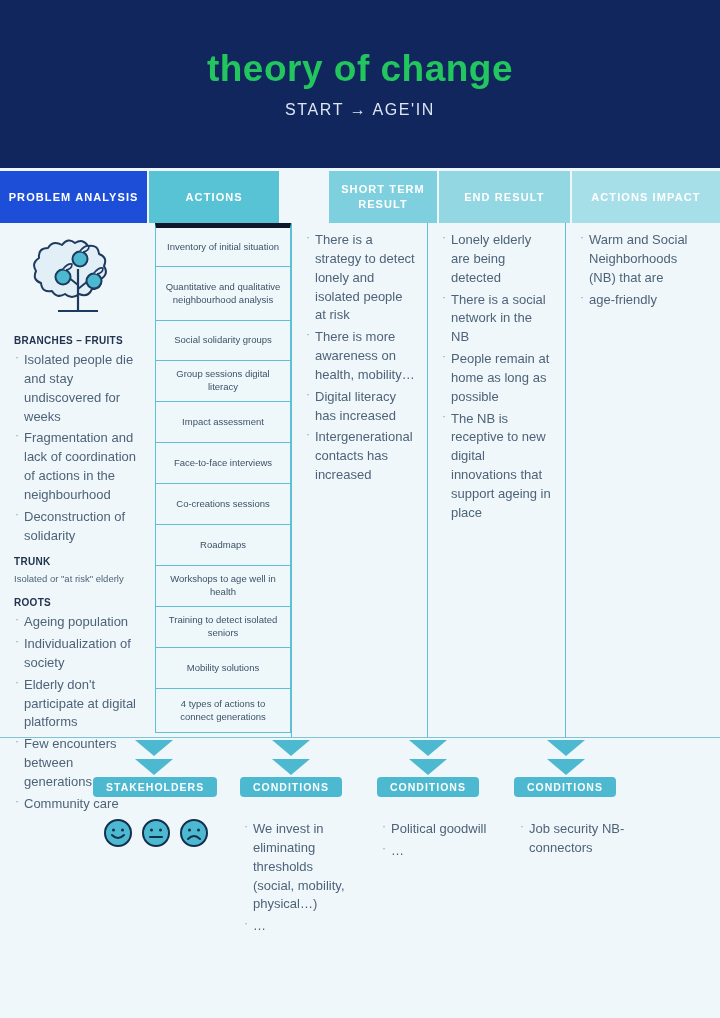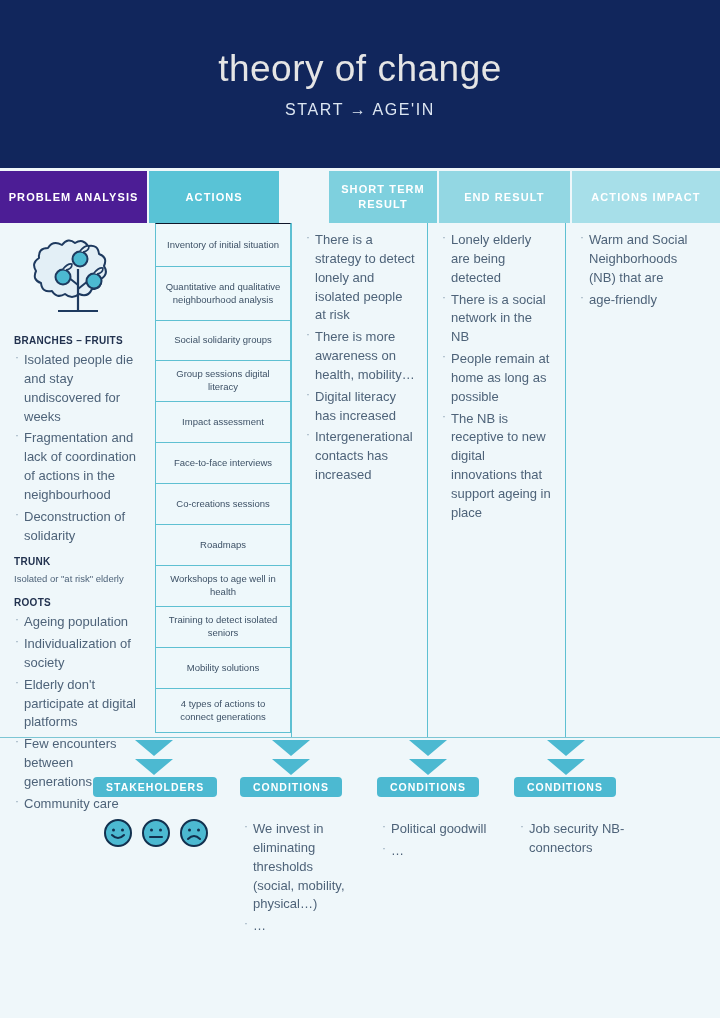--- a/index.html
+++ b/index.html
@@ -12,41 +12,41 @@
   .page { position: relative; width: 720px; height: 1018px; background: #eff7fa; }
 
   
   .banner {
     position: absolute; left: 0; top: 0; width: 720px; height: 168px;
     background: #11265c;
     display: flex; flex-direction: column;
     align-items: center; justify-content: center;
   }
   .banner-title {
-    color: #e5e5e5; font-size: 37px; font-weight: 400;
+    color: #22c55e; font-size: 37px; font-weight: 700;
     letter-spacing: .5px; line-height: 1.1;
   }
   .banner-sub {
     color: #dde6f2; font-size: 16px; font-weight: 400;
     letter-spacing: 1.6px; margin-top: 12px;
   }
 
   
   .headband {
     position: absolute; left: 0; top: 171px; width: 720px; height: 52px;
     display: flex;
   }
   .hcell {
     display: flex; align-items: center; justify-content: center;
     text-align: center; color: #ffffff;
     font-size: 11px; font-weight: 700; letter-spacing: 1.1px;
     line-height: 1.35; border-right: 2px solid #eff7fa;
   }
   .hcell:last-child { border-right: none; }
-  .hc0 { width: 155px; background: #4c1d95; text-align: right; }
+  .hc0 { width: 155px; background: #1d4ed8; text-align: right; }
   .hc1 { width: 137px; background: #59c3d6; }
   .hc2 { width: 114px; background: #7ed0de; margin-left: 48px; }
   .hc3 { width: 138px; background: #93d7e3; }
   .hc4 { width: 154px; background: #a7dfe9; }
 
   
   .body { position: absolute; left: 0; top: 223px; width: 720px; height: 514px; }
   .vline { position: absolute; top: 0; width: 1px; height: 514px; background: #5ec0d2; }
   .hline { position: absolute; left: 0; top: 737px; width: 720px; height: 1px; background: #7cc6d4; }
 
@@ -71,21 +71,21 @@
 
   
   .col-actions { position: absolute; left: 155px; top: 0; width: 137px; height: 514px; }
   .abox {
     width: 136px; background: #eef8fb;
     border: 1px solid #5ec0d2; border-top: none;
     display: flex; align-items: center; justify-content: center;
     text-align: center; padding: 3px 7px;
     font-size: 9.5px; color: #3d5166; line-height: 1.35;
   }
-  .abox:first-child { border-top: 1px solid #0f172a; }
+  .abox:first-child { border-top: 5px solid #0f172a; }
 
   
   .col-res { position: absolute; top: 0; height: 514px; padding: 8px 13px 0 13px; }
   .col-short { left: 292px; width: 136px; }
   .col-end   { left: 428px; width: 138px; }
   .col-long  { left: 566px; width: 154px; }
 
   
   .lower { position: absolute; left: 0; top: 738px; width: 720px; height: 280px; }
   .arrows { position: absolute; width: 38px; }

